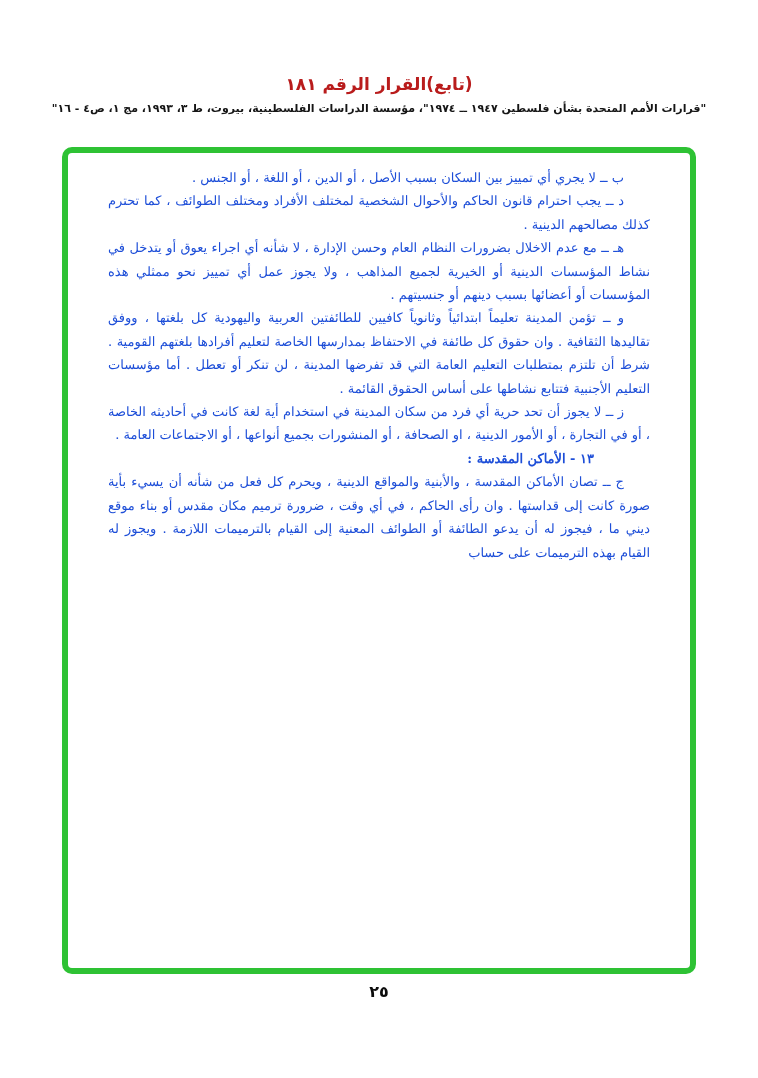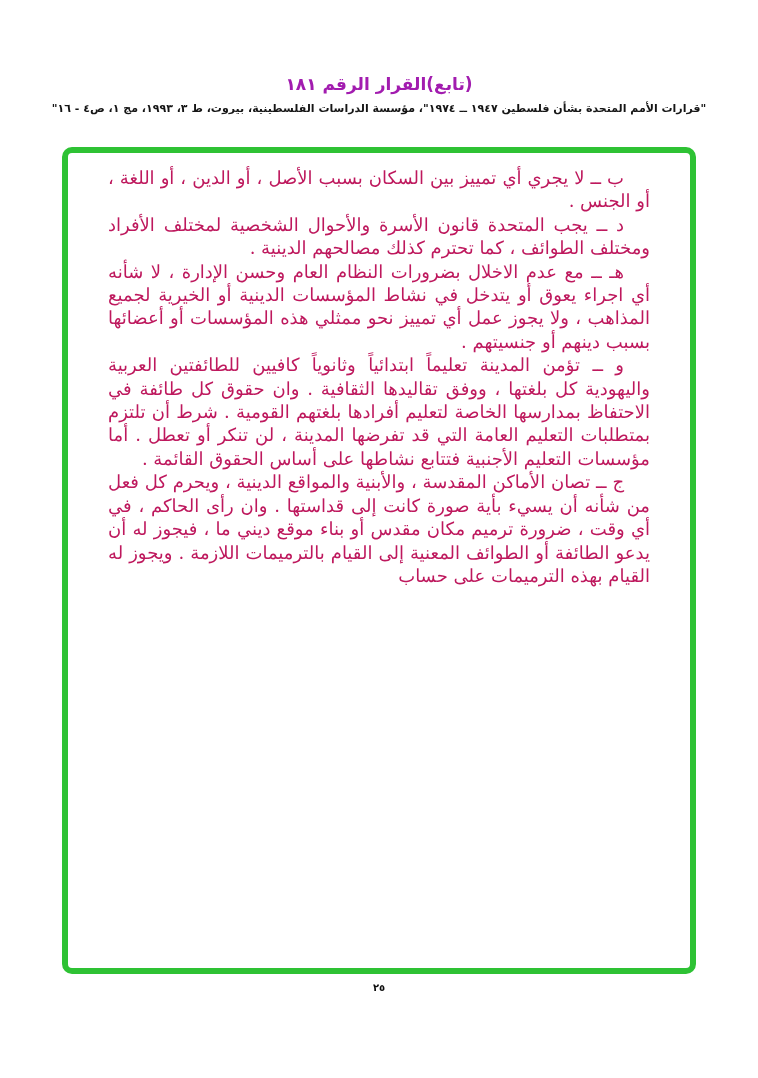--- a/index.html
+++ b/index.html
@@ -19,21 +19,21 @@
     position: absolute;
     top: 74px;
     left: 0;
     width: 100%;
     text-align: center;
     direction: rtl;
     font-family: "DejaVu Sans", sans-serif;
     font-weight: bold;
     font-size: 17px;
     letter-spacing: 0.2px;
-    color: #a21caf;
+    color: #b91c1c;
   }
   .doc-source {
     position: absolute;
     top: 102px;
     left: 0;
     width: 100%;
     text-align: center;
     direction: rtl;
     white-space: nowrap;
     font-family: "DejaVu Sans", sans-serif;
@@ -51,23 +51,23 @@
     border-radius: 10px;
     background: transparent;
   }
   .body-text {
     position: absolute;
     top: 166px;
     right: 108px;
     width: 542px;
     direction: rtl;
     text-align: justify;
-    font-size: 18px;
+    font-size: 13px;
     line-height: 23.4px;
-    color: #be185d;
+    color: #1d4ed8;
   }
   .body-text p {
     margin: 0;
     padding: 0;
   }
   .body-text p.para {
     text-indent: 26px;
   }
   .body-text p.heading {
     text-indent: 56px;
@@ -75,35 +75,37 @@
   }
   .page-number {
     position: absolute;
     top: 982px;
     left: 0;
     width: 100%;
     text-align: center;
     direction: rtl;
     font-family: "DejaVu Sans", sans-serif;
     font-weight: bold;
-    font-size: 10px;
+    font-size: 16px;
     letter-spacing: 2px;
     color: #0c0c0c;
   }
 </style>
 </head>
 <body>
 
 <div class="doc-title">(تابع)القرار الرقم ١٨١</div>
 
 <div class="doc-source">"قرارات الأمم المتحدة بشأن فلسطين ١٩٤٧ ــ ١٩٧٤"، مؤسسة الدراسات الفلسطينية، بيروت، ط ٣، ١٩٩٣، مج ١، ص٤ - ١٦"</div>
 
 <div class="content-frame"></div>
 
 <div class="body-text">
     <p class="para">ب ــ لا يجري أي تمييز بين السكان بسبب الأصل ، أو الدين ، أو اللغة ، أو الجنس .</p>
-    <p class="para">د ــ يجب المتحدة قانون الأسرة والأحوال الشخصية لمختلف الأفراد ومختلف الطوائف ، كما تحترم كذلك مصالحهم الدينية .</p>
+    <p class="para">د ــ يجب احترام قانون الحاكم والأحوال الشخصية لمختلف الأفراد ومختلف الطوائف ، كما تحترم كذلك مصالحهم الدينية .</p>
     <p class="para">هـ ــ مع عدم الاخلال بضرورات النظام العام وحسن الإدارة ، لا شأنه أي اجراء يعوق أو يتدخل في نشاط المؤسسات الدينية أو الخيرية لجميع المذاهب ، ولا يجوز عمل أي تمييز نحو ممثلي هذه المؤسسات أو أعضائها بسبب دينهم أو جنسيتهم .</p>
     <p class="para">و ــ تؤمن المدينة تعليماً ابتدائياً وثانوياً كافيين للطائفتين العربية واليهودية كل بلغتها ، ووفق تقاليدها الثقافية . وان حقوق كل طائفة في الاحتفاظ بمدارسها الخاصة لتعليم أفرادها بلغتهم القومية . شرط أن تلتزم بمتطلبات التعليم العامة التي قد تفرضها المدينة ، لن تنكر أو تعطل . أما مؤسسات التعليم الأجنبية فتتابع نشاطها على أساس الحقوق القائمة .</p>
+    <p class="para">ز ــ لا يجوز أن تحد حرية أي فرد من سكان المدينة في استخدام أية لغة كانت في أحاديثه الخاصة ، أو في التجارة ، أو الأمور الدينية ، او الصحافة ، أو المنشورات بجميع أنواعها ، أو الاجتماعات العامة .</p>
+    <p class="heading">١٣ - الأماكن المقدسة :</p>
     <p class="para">ج ــ تصان الأماكن المقدسة ، والأبنية والمواقع الدينية ، ويحرم كل فعل من شأنه أن يسيء بأية صورة كانت إلى قداستها . وان رأى الحاكم ، في أي وقت ، ضرورة ترميم مكان مقدس أو بناء موقع ديني ما ، فيجوز له أن يدعو الطائفة أو الطوائف المعنية إلى القيام بالترميمات اللازمة . ويجوز له القيام بهذه الترميمات على حساب</p>
   </div>
 
 <div class="page-number">٢٥</div>
 
 </body></html>

